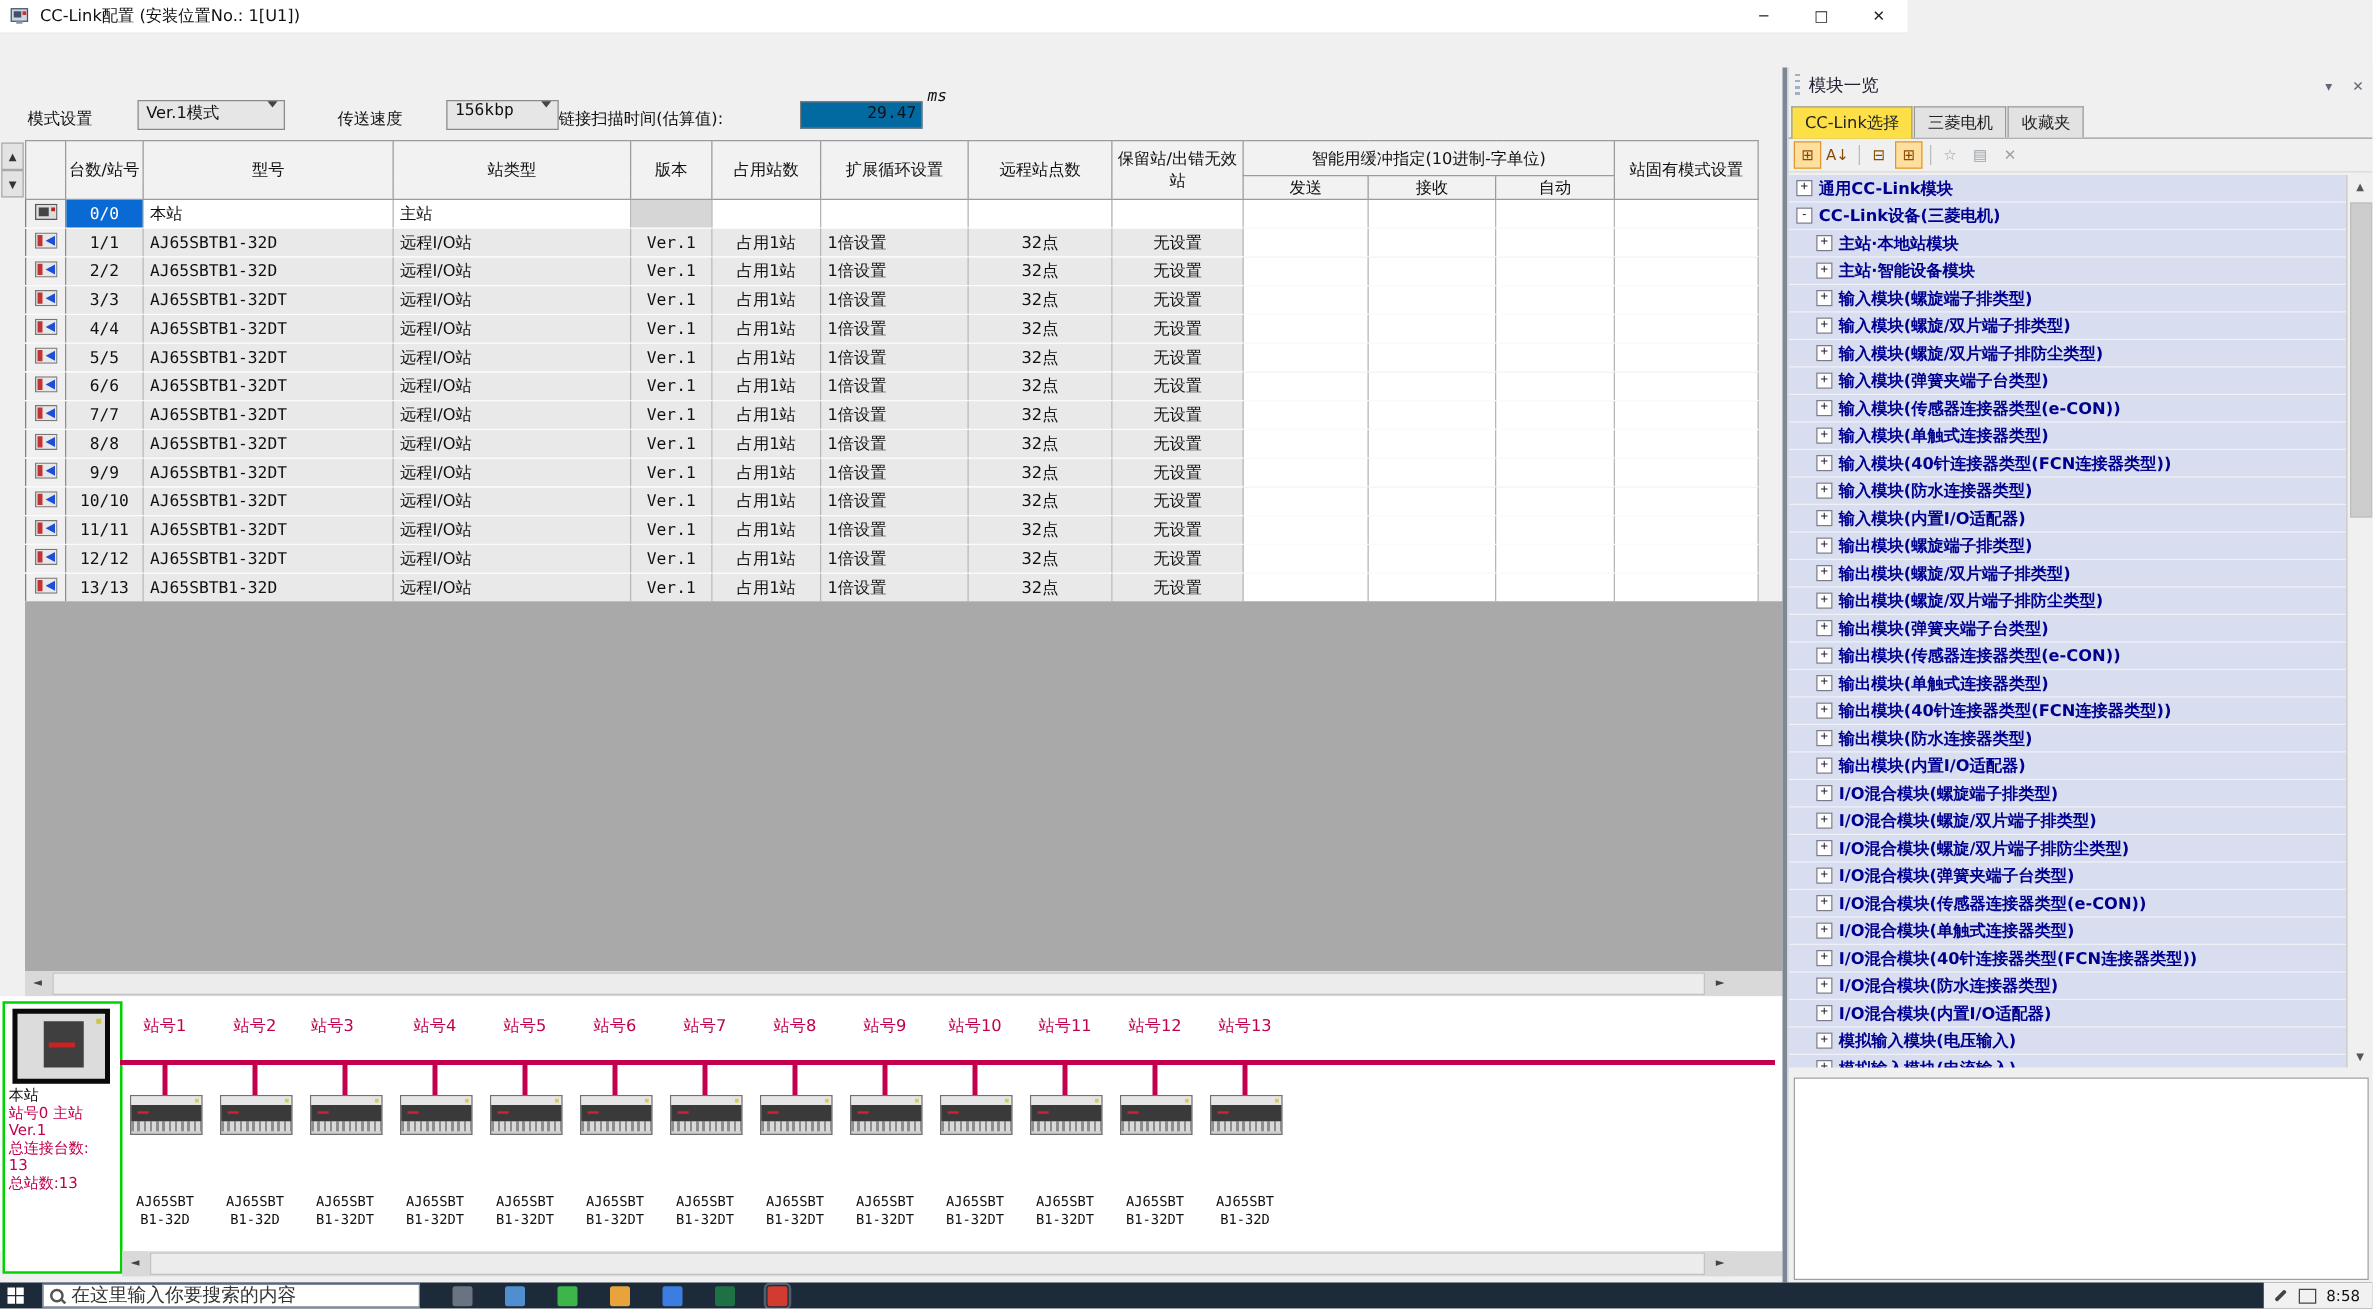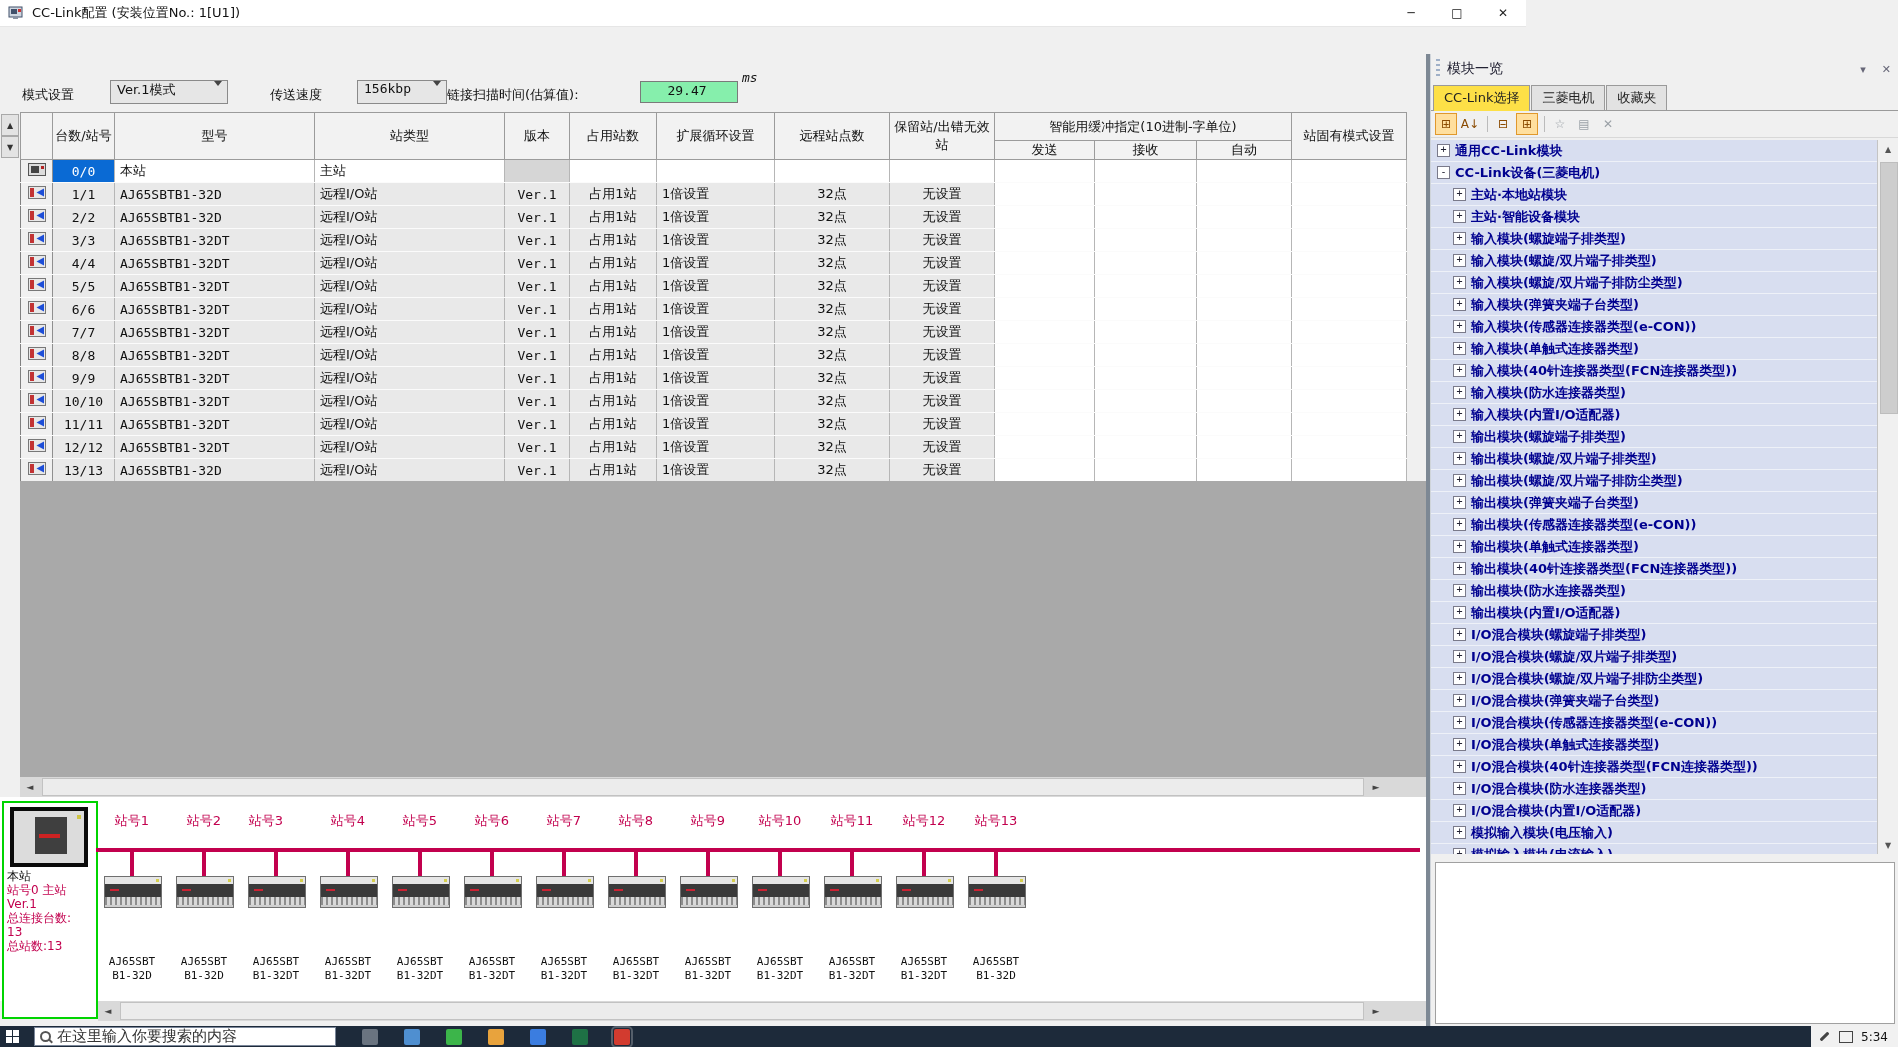--- a/index.html
+++ b/index.html
@@ -16,21 +16,21 @@
   .win-btn{width:46px;height:26px;display:flex;align-items:center;justify-content:center;font-size:12px;color:#222;}
 
   
   #menubar{left:0;top:26px;width:1898px;height:28px;background:#fbfbfb;border-bottom:1px solid #e0e0e0;display:flex;align-items:center;}
   .menu-item{padding:0 11px;font-size:13px;color:#111;height:28px;line-height:28px;}
 
   
   .tb-label{font-size:13px;color:#111;}
   .combo{background:#e6e6e6;border:1px solid #8a8a8a;height:22px;display:flex;font-size:13px;padding-left:6px;color:#111;}
   .combo .chev{margin-left:auto;margin-right:5px;width:0;height:0;border-left:4px solid transparent;border-right:4px solid transparent;border-top:5px solid #444;}
-  #scan-box{background:#86efac;border:1px solid #7a7a7a;height:19px;width:92px;font-size:13px;text-align:center;padding:1px 4px 0 0;color:#111;}
+  #scan-box{background:#0369a1;border:1px solid #7a7a7a;height:19px;width:92px;font-size:13px;text-align:right;padding:1px 4px 0 0;color:#111;}
 
   
   .rowscroll-btn{width:16px;height:20px;background:#e3e3e3;border:1px solid #a9a9a9;display:flex;align-items:center;justify-content:center;font-size:8px;color:#333;}
 
   
   #grid{border-collapse:collapse;table-layout:fixed;background:#f0f0f0;border:1px solid #808080;}
   #grid th{background:#f2f2f2;border:1px solid #9b9b9b;font-weight:normal;font-size:13px;color:#111;padding:0 2px;}
   #grid tr.h1 th{height:27px;}
   #grid tr.h2 th{height:18px;}
   #grid td{height:22px;border-right:1px solid #b6b6b6;border-bottom:1px solid #fbfbfb;font-size:13px;color:#111;padding:0;overflow:hidden;white-space:nowrap;}
@@ -846,17 +846,17 @@
         <div class="task-app" style="background: rgb(79, 143, 208);"></div>
         <div class="task-app" style="background: rgb(60, 181, 74);"></div>
         <div class="task-app" style="background: rgb(232, 163, 61);"></div>
         <div class="task-app" style="background: rgb(59, 125, 224);"></div>
         <div class="task-app" style="background: rgb(30, 113, 69);"></div>
         <div class="task-app active" style="background: rgb(210, 59, 47);"></div>
       </div>
     <div id="task-right">
       <div class="tr-pen"></div>
       <div class="tr-ico"></div>
-      <span id="task-clock">5:34</span>
+      <span id="task-clock">8:58</span>
     </div>
   </div>
 
 </div>
 
 </body></html>

